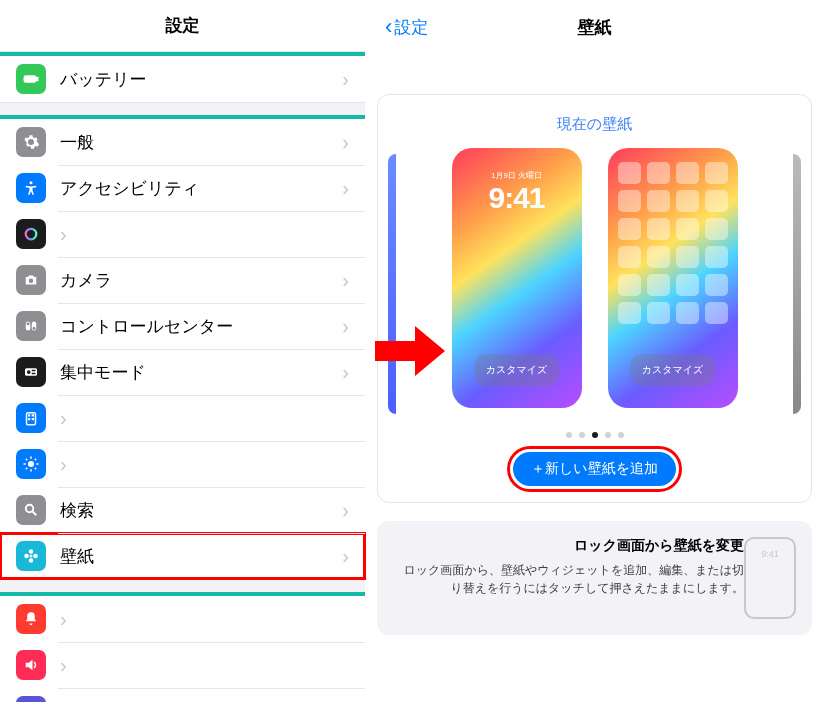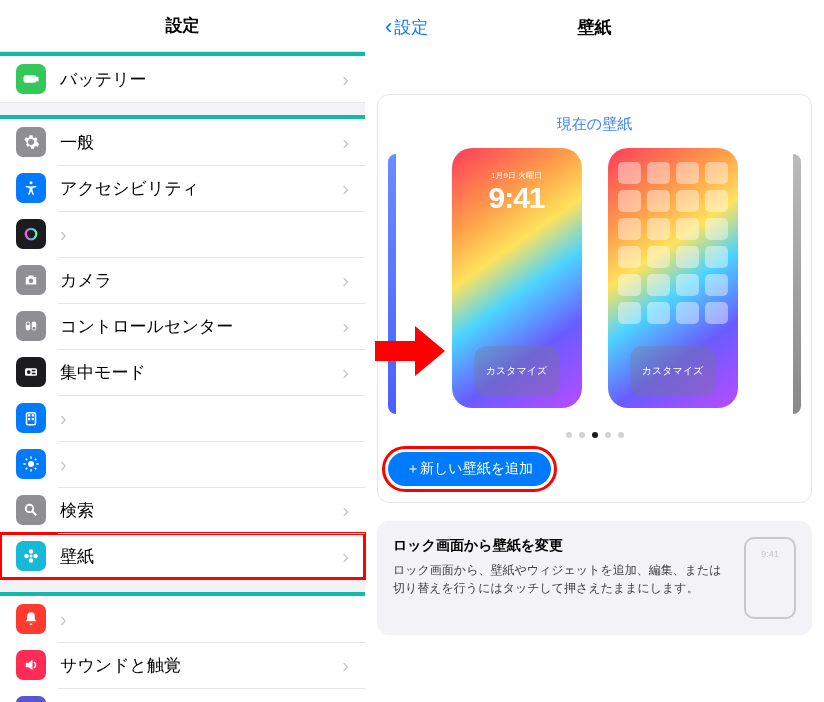--- a/index.html
+++ b/index.html
@@ -161,62 +161,63 @@
   grid-template-columns: repeat(4, 1fr);
   grid-auto-rows: 22px;
   gap: 6px;
 }
 .home-grid .app {
   background: rgba(255,255,255,0.42);
   border-radius: 5px;
 }
 .customize {
   position: absolute;
-  bottom: 12px;
+  bottom: 22px;
   left: 50%;
   transform: translateX(-50%);
   background: rgba(120,120,128,0.35);
   color: #fff;
   font-size: 10px;
-  padding: 18px 12px;
+  padding: 9px 12px;
   border-radius: 12px;
   cursor: pointer;
   white-space: nowrap;
 }
 .dots {
   display: flex;
   justify-content: center;
   gap: 7px;
   margin-bottom: 14px;
 }
 .dots span {
   width: 6px; height: 6px; border-radius: 50%;
   background: #d1d1d6;
 }
 .dots span.active { background: #1c1c1e; }
 .add-btn-wrap {
   display: flex;
+  justify-content: center;
 }
 .add-btn {
   background: #007aff;
   color: #fff;
   font-size: 14px;
   padding: 8px 18px;
   border-radius: 18px;
   cursor: pointer;
   outline: 3px solid #ff0000;
   outline-offset: 3px;
 }
 .info-card {
   background: #f2f2f7;
   border-radius: 12px;
   margin-top: 18px;
   padding: 16px;
   display: flex;
-  gap: 12px;
+  text-align: right;
 }
 .info-text { flex: 1; }
 .info-title { font-size: 14px; font-weight: 600; margin-bottom: 6px; }
 .info-body { font-size: 12px; color: #404040; line-height: 1.5; }
 .info-phone {
   width: 52px;
   height: 82px;
   border: 2px solid #c7c7cc;
   border-radius: 10px;
   display: flex;
@@ -398,21 +399,20 @@
       </div>
       <div class="chevron">›</div>
     </div>
     <div class="row">
       <div class="icon-wrap" style="background:#ff2d55">
         <svg viewBox="0 0 24 24" fill="#fff">
             <path d="M5 9v6h4l5 4V5L9 9z"></path>
             <path d="M16 8a5 5 0 010 8" fill="none" stroke="#fff" stroke-width="2"></path>
           </svg>
       </div>
-      <div class="label">サウンドと触覚</div>
       <div class="chevron">›</div>
     </div>
     <div class="row">
       <div class="icon-wrap i-indigo">
         <svg viewBox="0 0 24 24" fill="#fff">
             <path d="M14 3a9 9 0 100 18 7 7 0 010-18z"></path>
           </svg>
       </div>
       <div class="label">集中モード</div>
       <div class="chevron">›</div>

